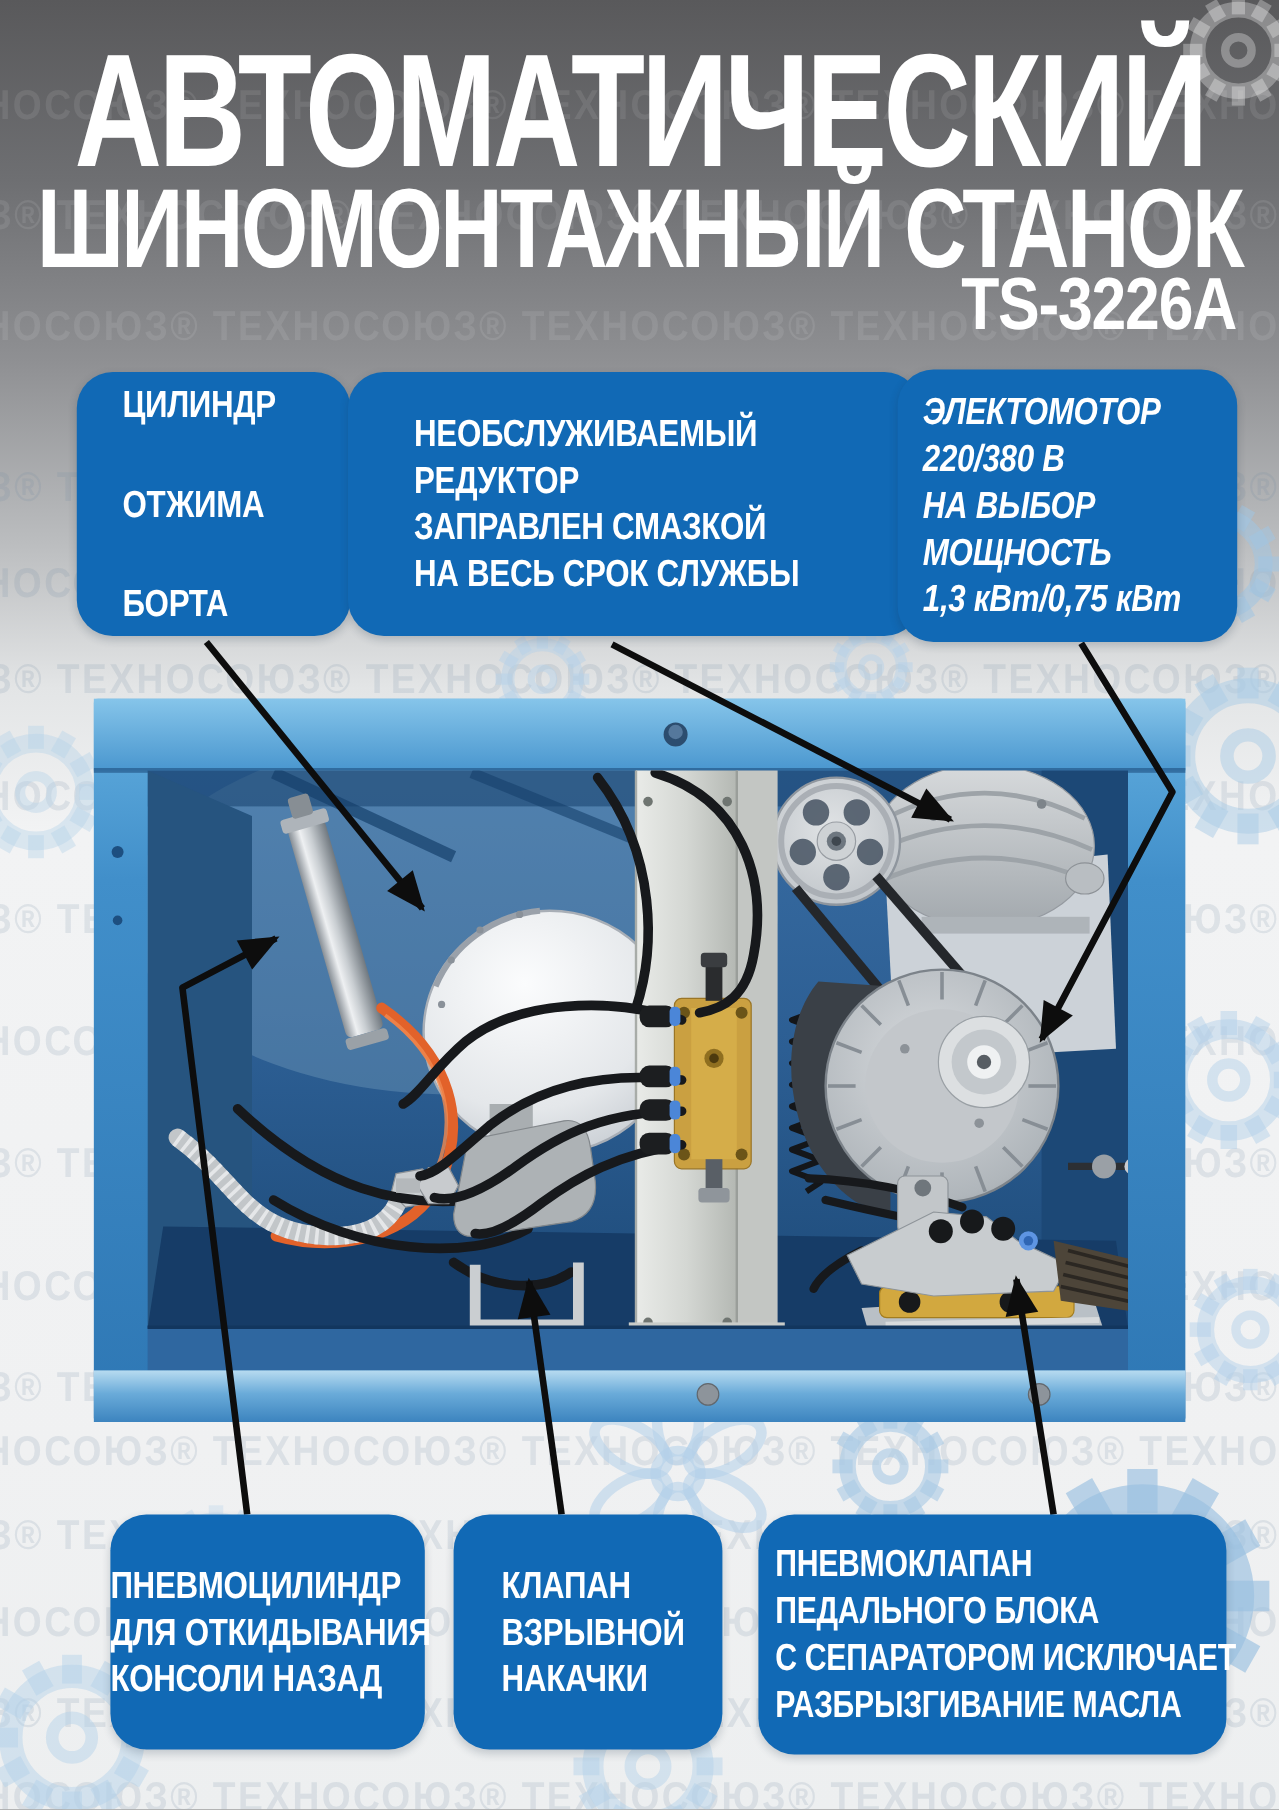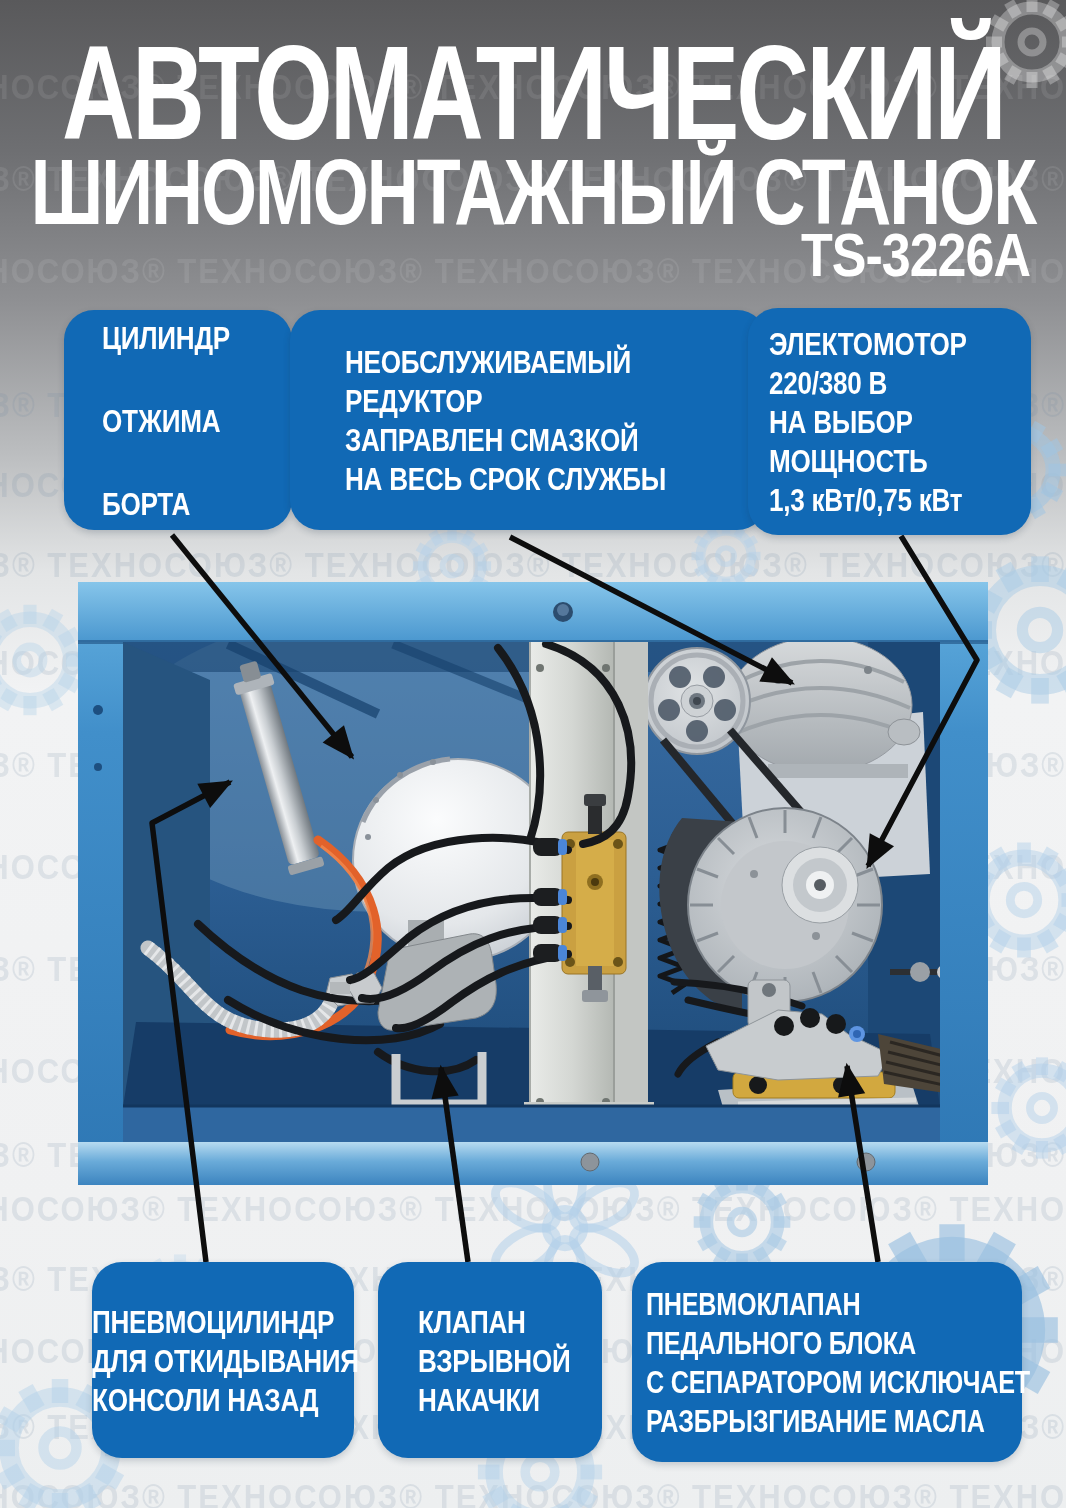--- a/index.html
+++ b/index.html
@@ -23,21 +23,21 @@
   .model{position:absolute;top:219px;right:36px;color:#fff;font-weight:bold;font-size:52px;
          letter-spacing:-1px;transform:scaleY(1.18);transform-origin:100% 0;}
   
   .co{position:absolute;background:#1169b5;border-radius:30px;color:#fff;
       display:flex;flex-direction:column;justify-content:center;
       box-shadow:0 3px 7px rgba(25,45,65,0.20);z-index:6;}
   .co .ln{font-weight:bold;font-size:30px;line-height:39px;letter-spacing:-0.3px;
           transform:scale(0.87,1.05);transform-origin:0 50%;white-space:nowrap;}
   .c1{left:64px;  top:310px;  width:190px;height:220px;padding-left:38px;gap:44px;}
   .c2{left:290px; top:310px;  width:422px;height:220px;padding-left:55px;}
-  .c3{left:748px; top:308px;  width:262px;height:227px;padding-left:21px;}
+  .c3{left:748px; top:308px;  width:262px;height:227px;padding-left:21px;font-style:italic;}
   .c4{left:92px;  top:1262px; width:262px;height:196px;}
   .c5{left:378px; top:1262px; width:184px;height:196px;padding-left:40px;}
   .c6{left:632px; top:1262px; width:376px;height:200px;padding-left:14px;}
   .c6 .ln{transform:scale(0.84,1.05);}
   .photo{position:absolute;left:78px;top:582px;z-index:3;}
   .arrows{position:absolute;left:0;top:0;z-index:5;pointer-events:none;}
 </style>
 </head>
 <body>
 

